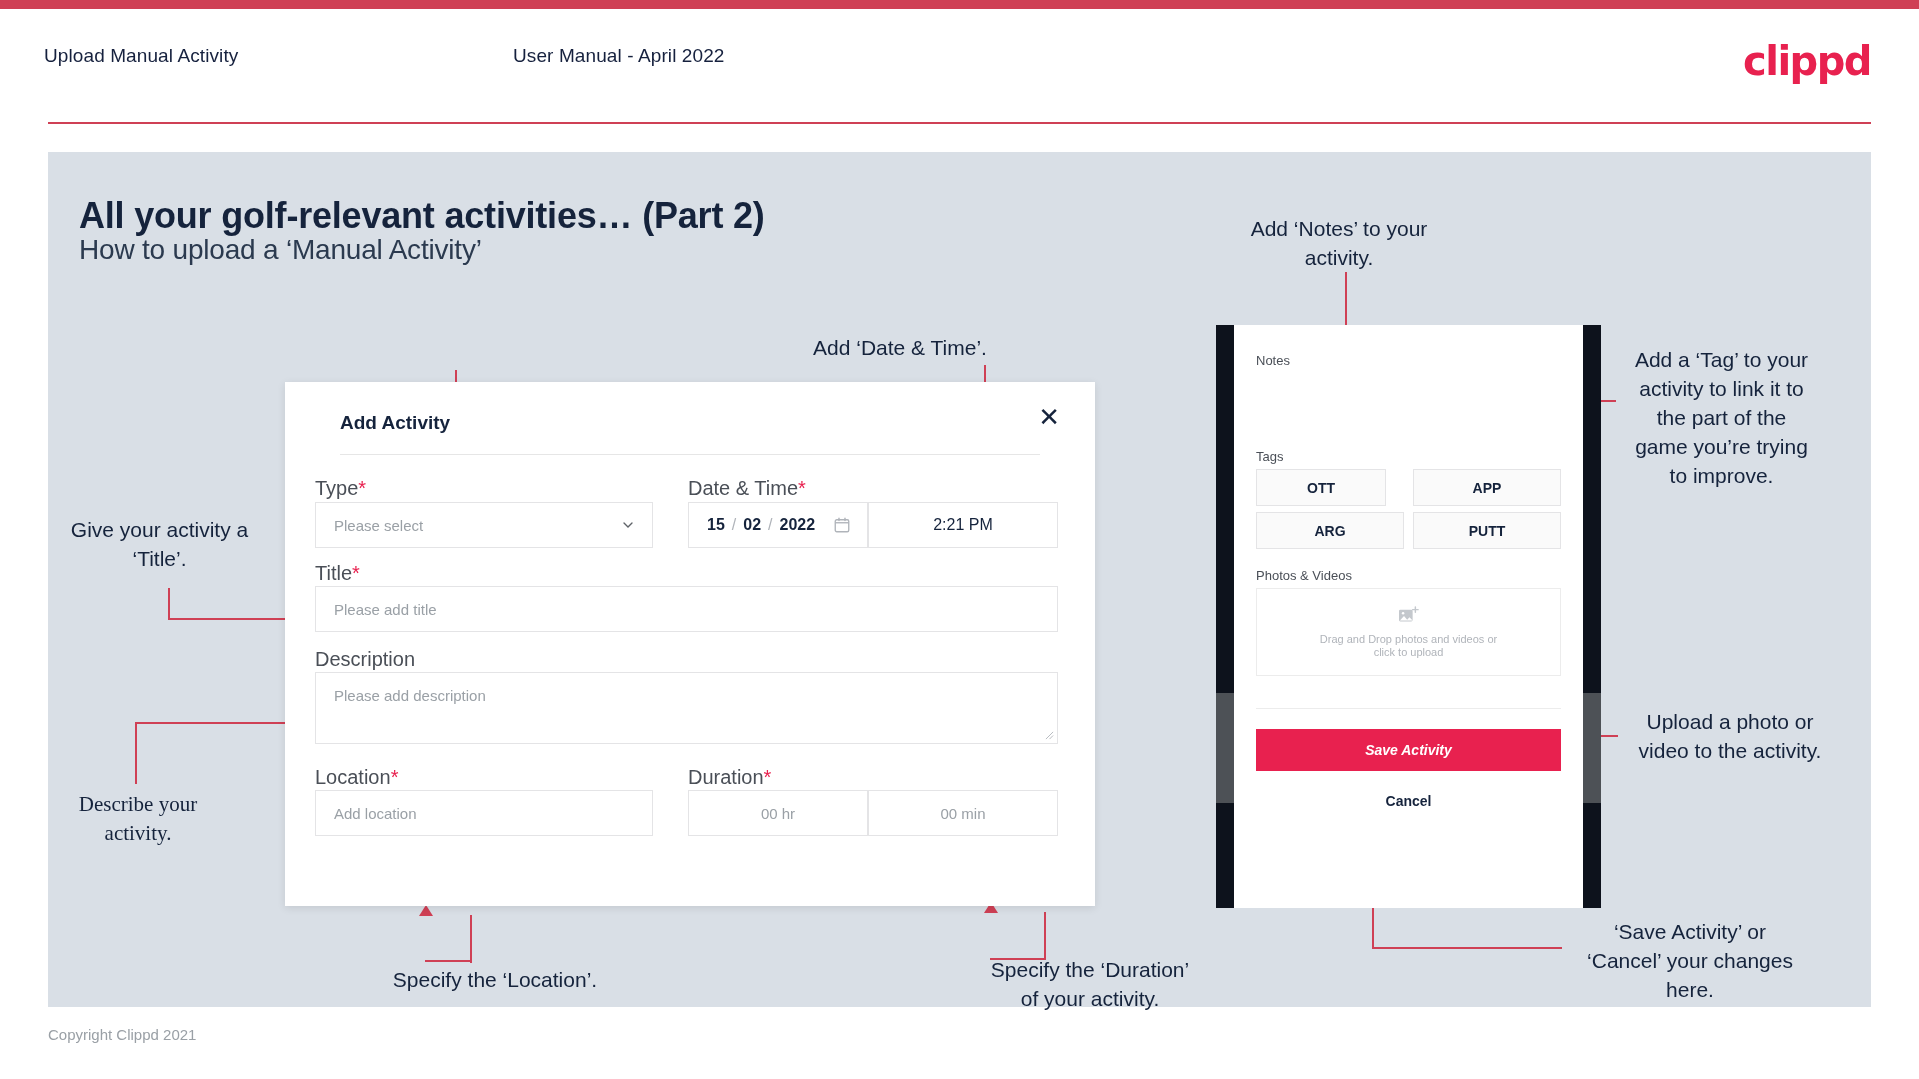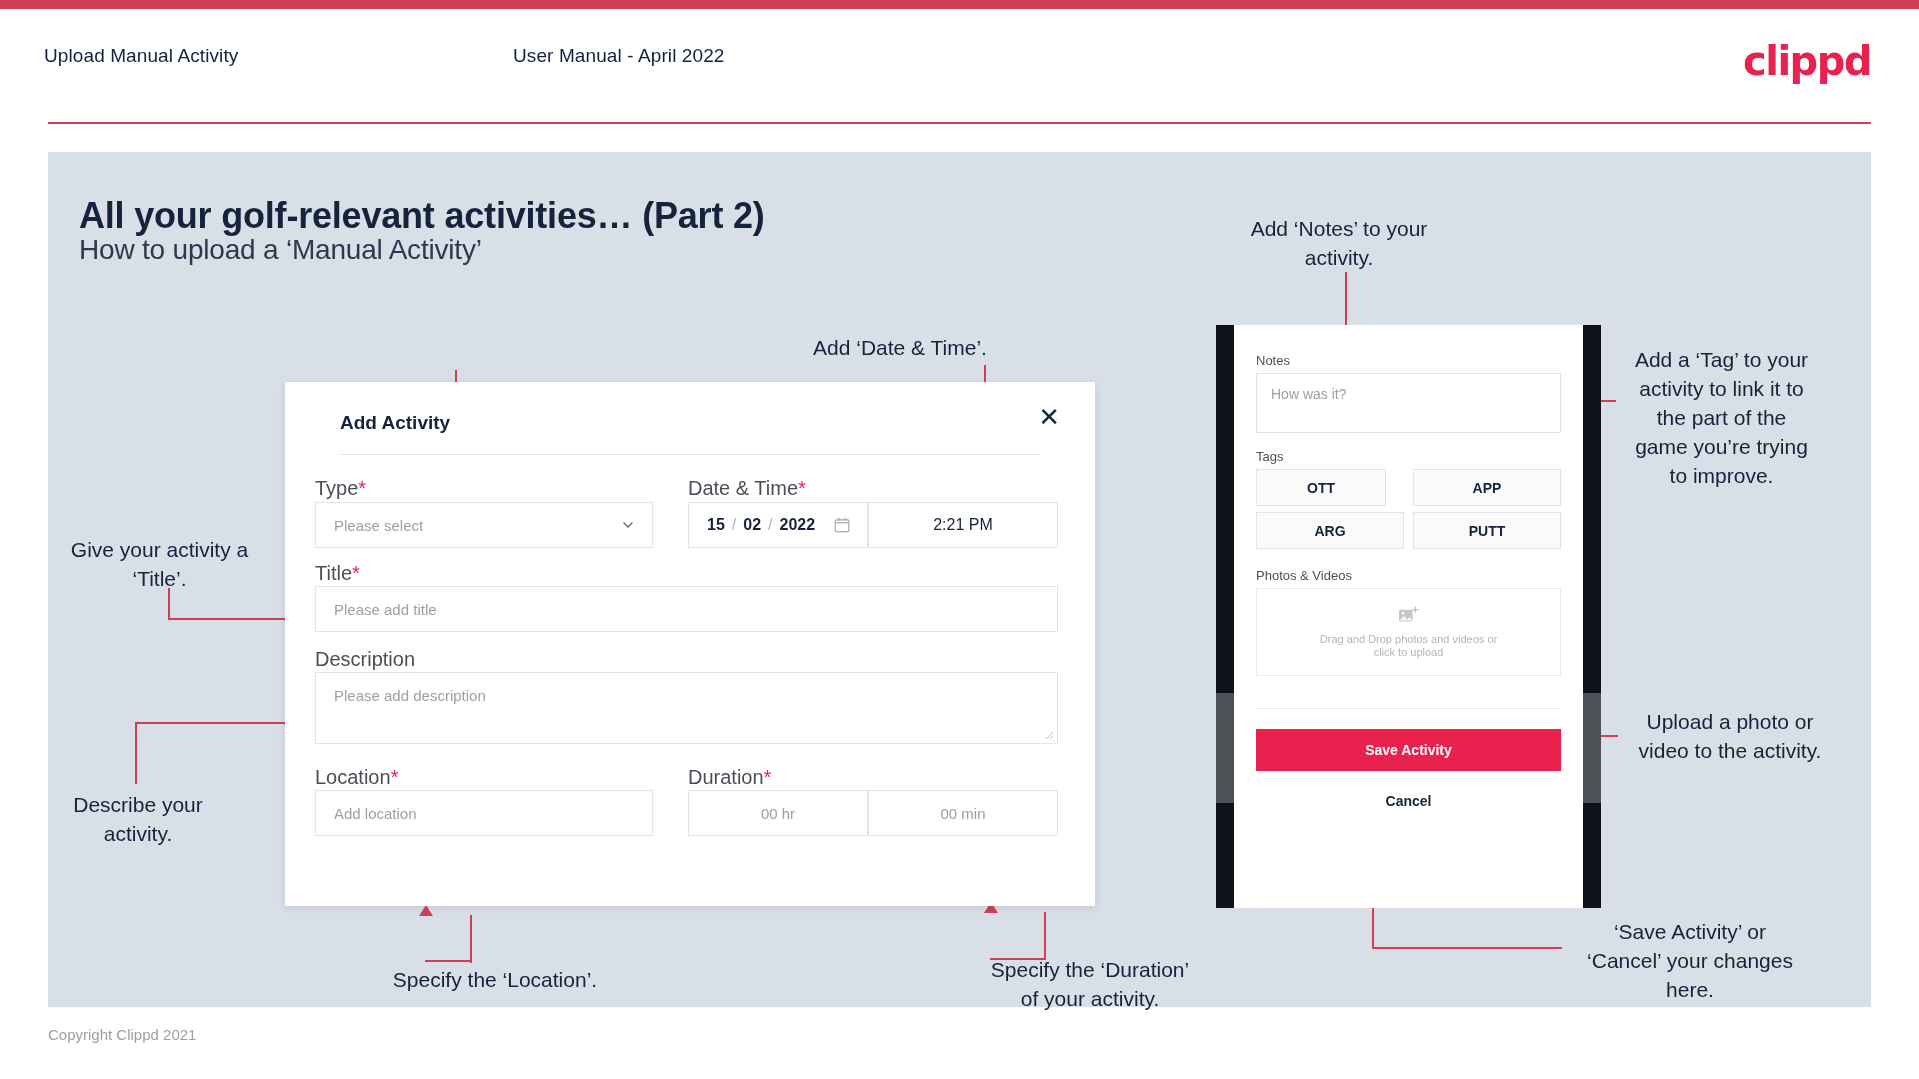--- a/index.html
+++ b/index.html
@@ -50,22 +50,22 @@
 
   
   .note {
     position:absolute; color:#15233c; font-size:21px; line-height:29px;
     text-align:center; white-space:pre-line;
   }
   .n-type    { left:330px;  top:307px; width:300px; }
   .n-date    { left:790px;  top:333px; width:220px; }
   .n-notes   { left:1234px; top:214px; width:210px; }
   .n-tag     { left:1614px; top:345px; width:215px; }
-  .n-title   { left:52px;   top:515px; width:215px;margin-top:20px; }
-  .n-desc    { left:58px;   top:790px; width:160px; }
+  .n-title   { left:52px;   top:515px; width:215px; }
+  .n-desc    { left:58px;   top:790px; width:160px;font-family:Liberation Serif, serif; }
   .n-upload  { left:1620px; top:707px; width:220px; }
   .n-loc     { left:375px;  top:965px; width:240px; }
   .n-dur     { left:970px;  top:955px; width:240px; }
   .n-save    { left:1570px; top:917px; width:240px; }
 
   
   .ln { position:absolute; background:#cf4055; }
   .arrow-head { position:absolute; width:0; height:0; }
   .ah-down { border-left:7px solid transparent; border-right:7px solid transparent; border-top:11px solid #cf4055; }
   .ah-up   { border-left:7px solid transparent; border-right:7px solid transparent; border-bottom:11px solid #cf4055; }
@@ -118,21 +118,21 @@
   }
   .p-drop {
     position:absolute; border:1px solid #ececec; background:#fff;
     display:flex; flex-direction:column; align-items:center; justify-content:center;
     font-size:11px; color:#b0b4ba; text-align:center; line-height:13px;
   }
   .p-hr { position:absolute; background:#ececec; height:1px; }
   .p-save {
     position:absolute; background:#e8214f; color:#fff; font-size:14px;
     font-weight:bold; display:flex; align-items:center; justify-content:center;
-    height:42px; cursor:pointer;
+    height:42px; cursor:pointer;font-style:italic;
   }
   .p-cancel {
     position:absolute; font-size:14px; font-weight:bold; color:#15233c;
     text-align:center; cursor:pointer;
   }
 
   .footer {
     position:absolute; left:48px; top:1026px;
     font-size:15px; color:#9aa0a6;
   }
@@ -285,23 +285,20 @@
   </div>
 
   <div class="phone">
     <div class="ph-bezel-l"></div>
     <div class="ph-bezel-r"></div>
     <div class="ph-bezel-l2"></div>
     <div class="ph-bezel-r2"></div>
     <div class="ph-screen">
 
       <div class="p-label" style="left:22px; top:28px;">Notes</div>
-      <div class="p-field" style="left:22px; top:48px; width:305px; height:60px; padding:12px 0 0 14px;">
-        <span>How was it?</span>
-      </div>
 
       <div class="p-label" style="left:22px; top:124px;">Tags</div>
       <div class="p-tag" style="left:22px;  top:144px; width:130px;">OTT</div>
       <div class="p-tag" style="left:179px; top:144px; width:148px;">APP</div>
       <div class="p-tag" style="left:22px;  top:187px; width:148px;">ARG</div>
       <div class="p-tag" style="left:179px; top:187px; width:148px;">PUTT</div>
 
       <div class="p-label" style="left:22px; top:243px;">Photos &amp; Videos</div>
       <div class="p-drop" style="left:22px; top:263px; width:305px; height:88px;">
         <svg width="22" height="20" viewBox="0 0 24 22" style="margin-bottom:7px;">

